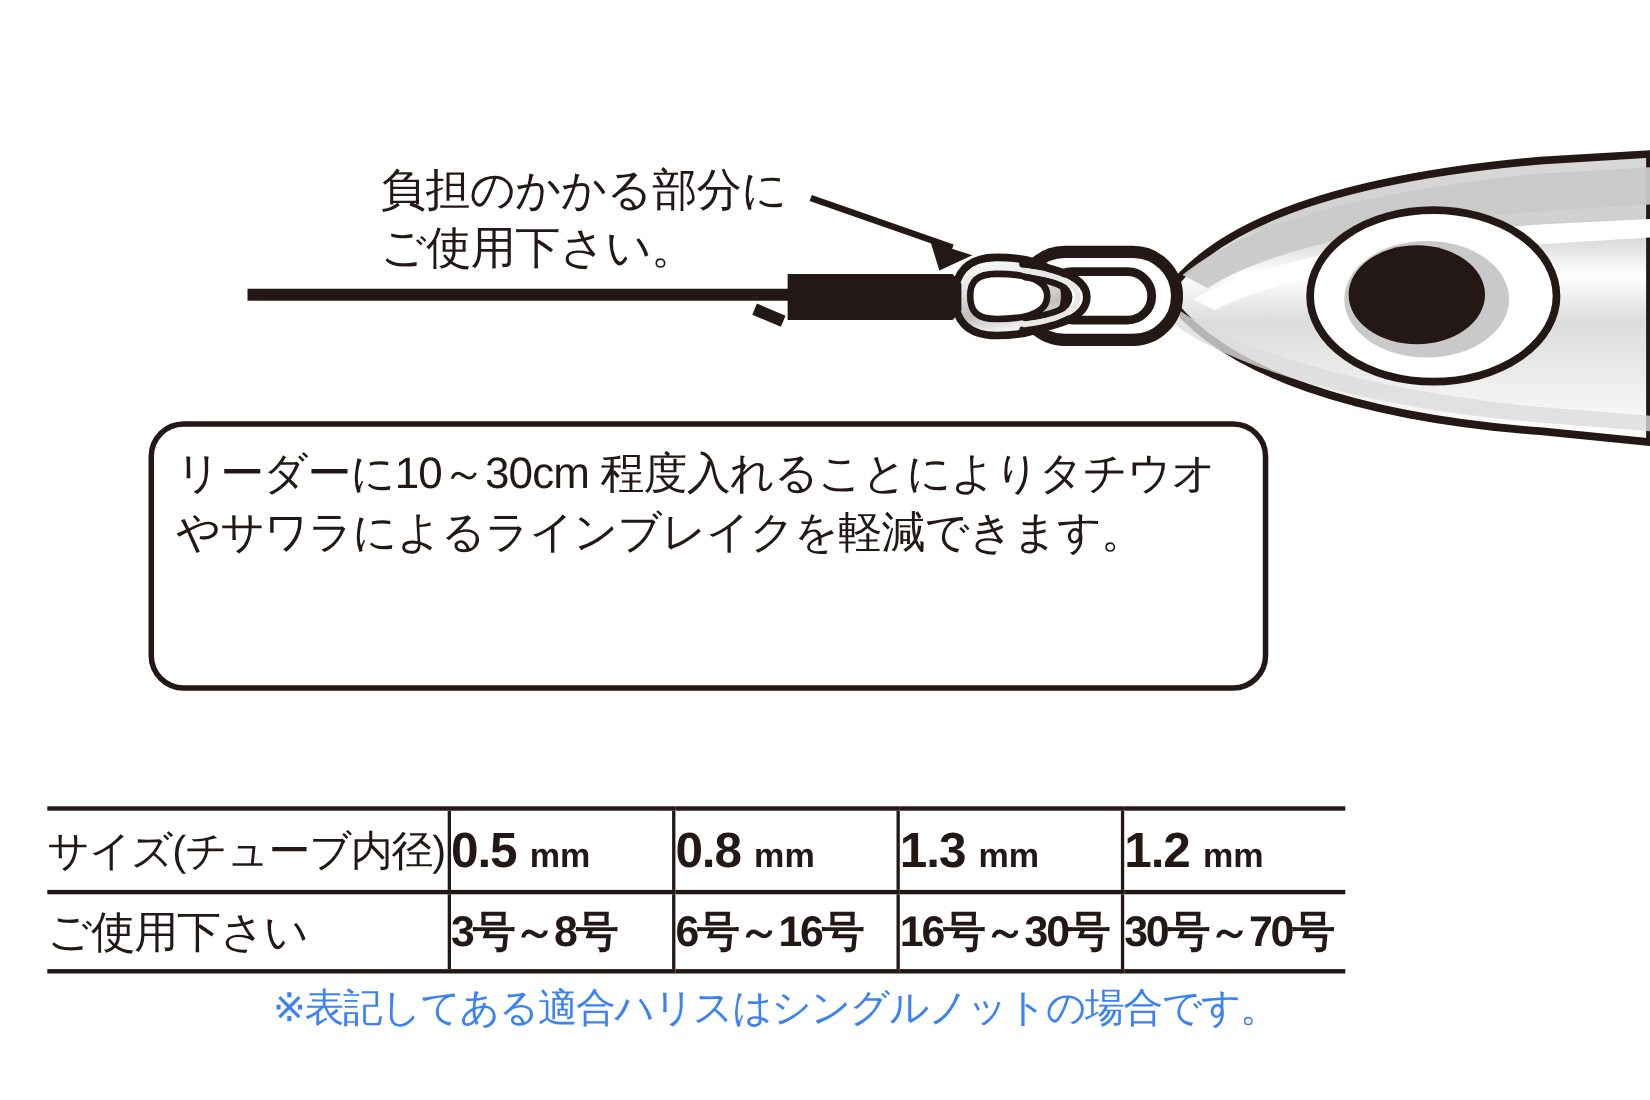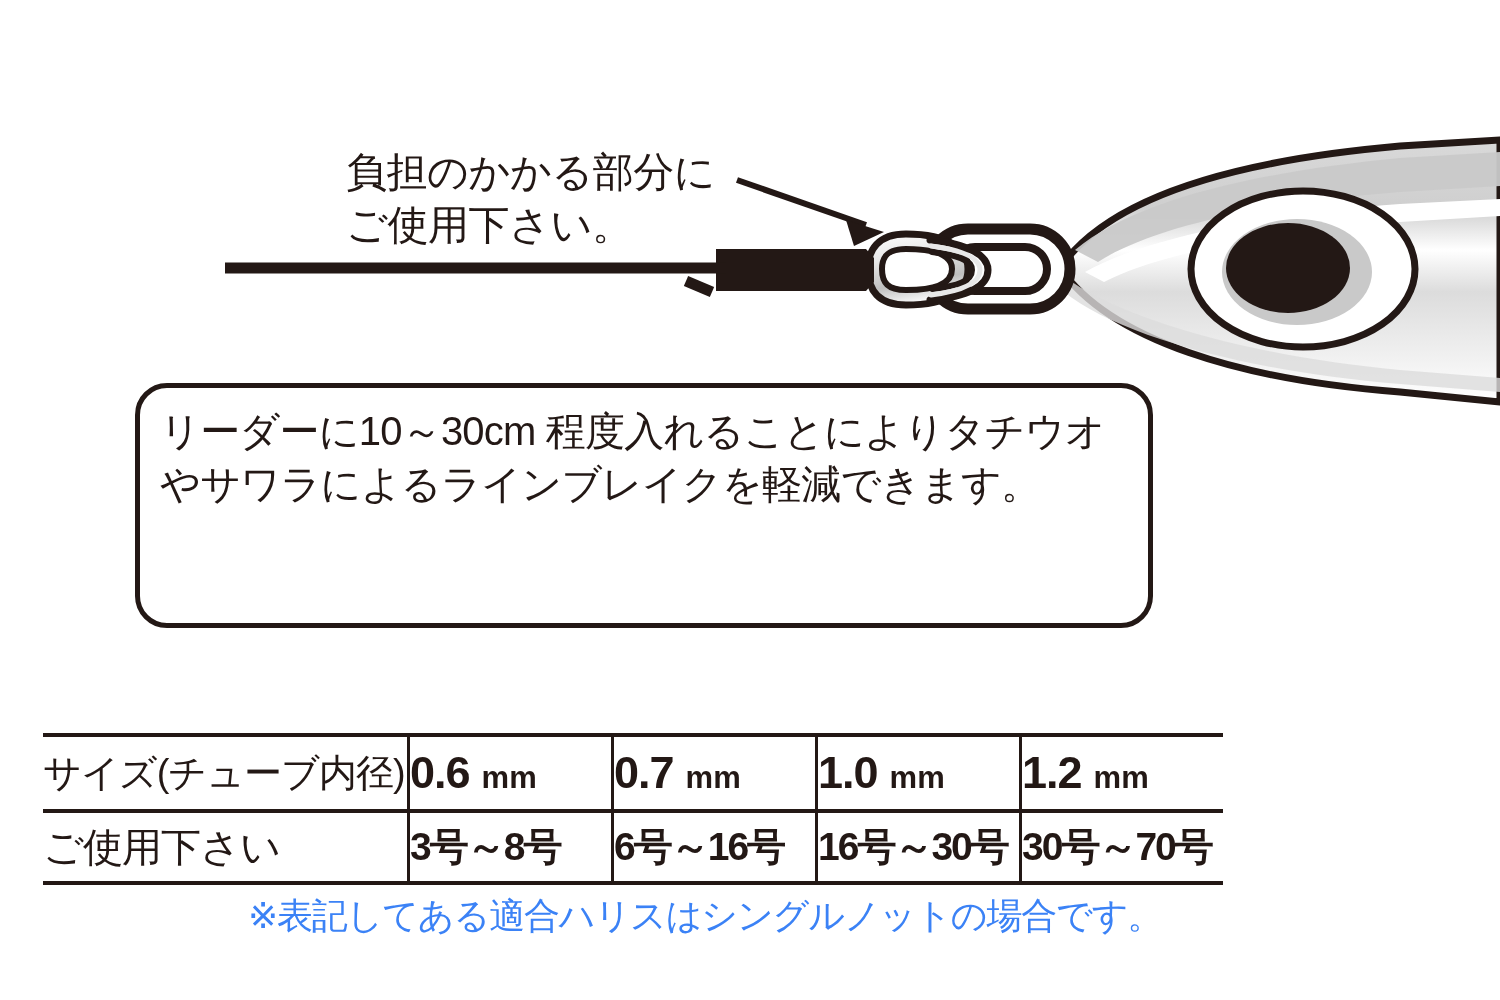--- a/index.html
+++ b/index.html
@@ -238,27 +238,27 @@
 
   <div class="infobox"></div>
   <div class="infobox-text">リーダーに10～30cm 程度入れることによりタチウオ
 やサワラによるラインブレイクを軽減できます。</div>
 
   <table class="spec-table">
     <tbody>
       <tr class="row-head">
         <td class="lbl-cell small" style="width:364px">サイズ(チューブ内径)</td>
         <td class="size-cell" style="width:201px">
-          <span>0.6</span><span class="unit">mm</span>
-        </td>
-        <td class="size-cell" style="width:201px">
-          <span>0.7</span><span class="unit">mm</span>
-        </td>
-        <td class="size-cell" style="width:201px">
-          <span>1.0</span><span class="unit">mm</span>
+          <span>0.5</span><span class="unit">mm</span>
+        </td>
+        <td class="size-cell" style="width:201px">
+          <span>0.8</span><span class="unit">mm</span>
+        </td>
+        <td class="size-cell" style="width:201px">
+          <span>1.3</span><span class="unit">mm</span>
         </td>
         <td class="size-cell" style="width:201px">
           <span>1.2</span><span class="unit">mm</span>
         </td>
       </tr>
       <tr class="row-body">
         <td class="lbl-cell">ご使用下さい</td>
         <td class="harisu-cell">3号～8号</td>
         <td class="harisu-cell">6号～16号</td>
         <td class="harisu-cell">16号～30号</td>

